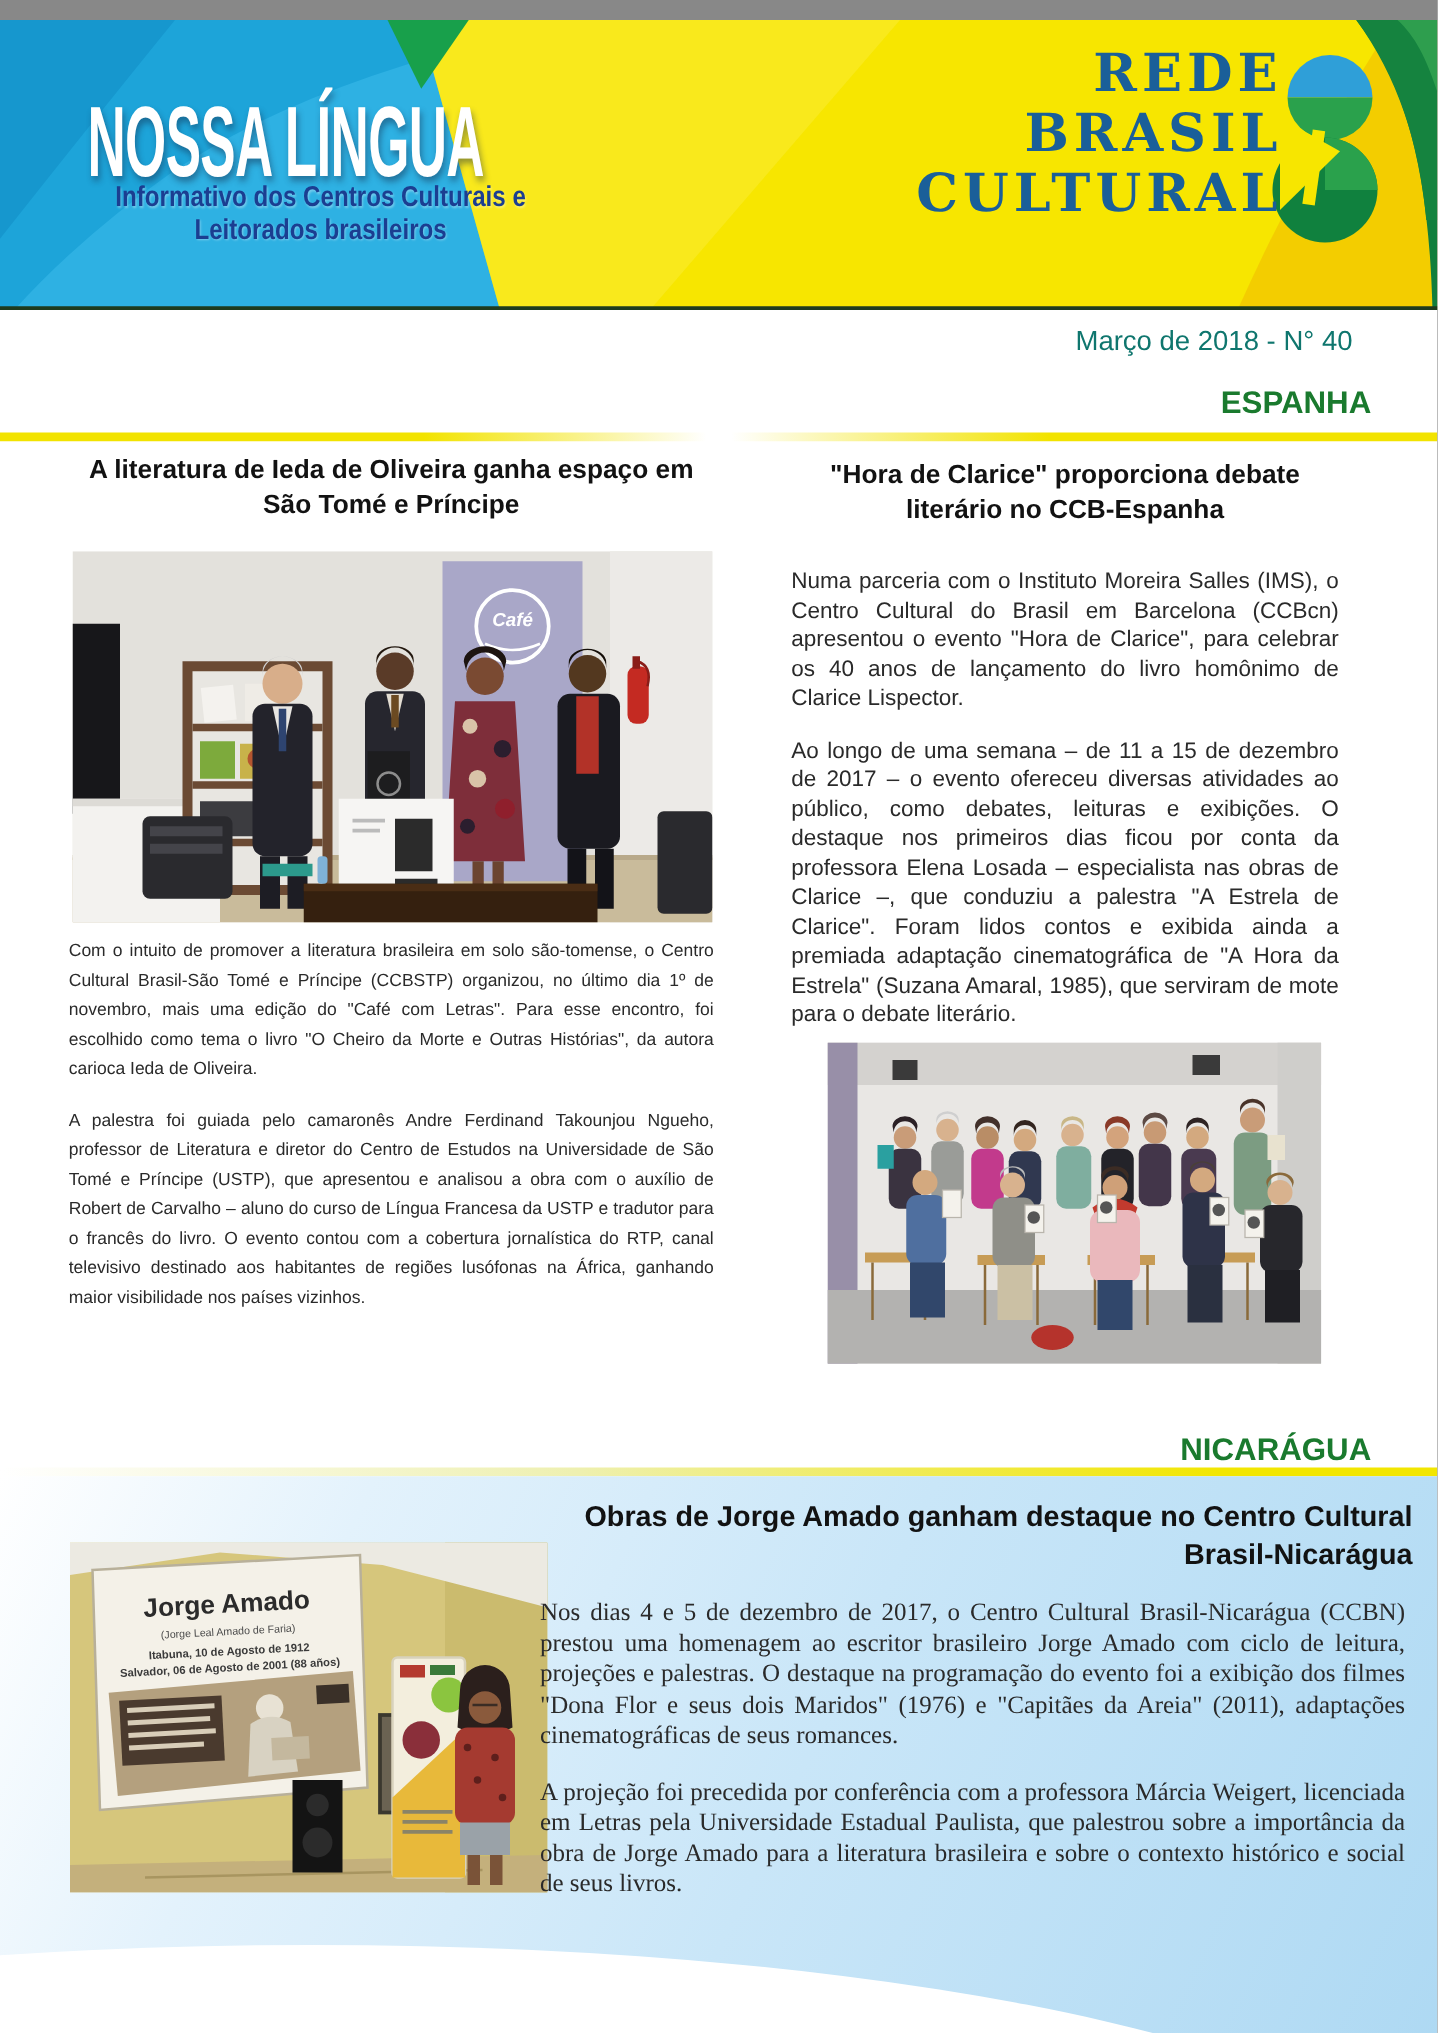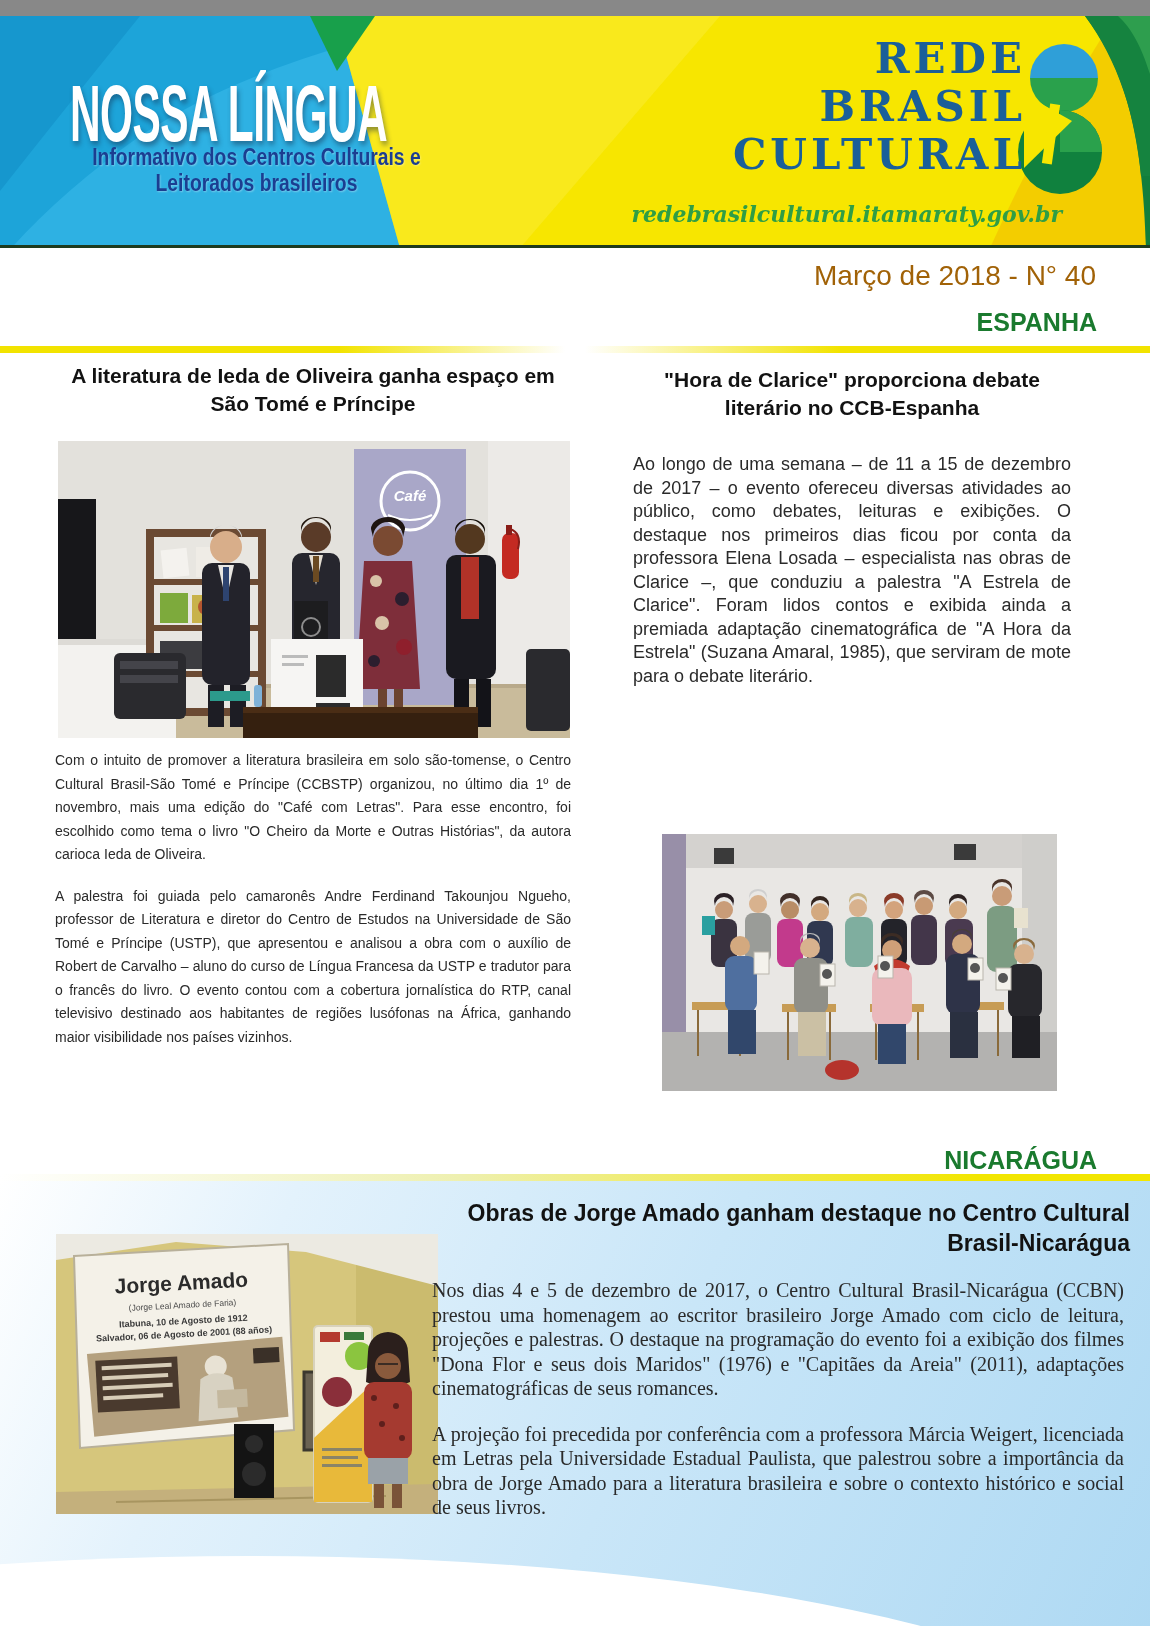--- a/index.html
+++ b/index.html
@@ -16,21 +16,21 @@
   #masthead-sub{position:absolute;left:83px;top:128px;width:413px;text-align:center;
       transform:scaleX(.84);transform-origin:left top;color:#1b3e91;font-weight:bold;
       font-size:23px;line-height:26px;text-shadow:1px 1px 2px rgba(255,255,255,.35);}
   .brand-line{position:absolute;right:124px;white-space:nowrap;color:#1a5f99;
       font-family:"DejaVu Serif",serif;font-weight:bold;font-size:42px;letter-spacing:4px;text-align:center;}
   #brand-1{top:18px;} #brand-2{top:66px;} #brand-3{top:114px;}
   #brand-url{position:absolute;right:88px;top:185px;color:#2f9e44;font-weight:bold;
       font-style:italic;font-size:22px;font-family:"DejaVu Serif",serif;white-space:nowrap;}
 
   
-  #issue-line{position:absolute;top:244px;right:54px;font-size:28px;color:#a16207;}
+  #issue-line{position:absolute;top:244px;right:68px;font-size:22px;color:#0f766e;}
   .region-label{position:absolute;font-size:25px;font-weight:bold;color:#1a7a2e;white-space:nowrap;}
   #region-saotome{left:25px;top:292px;}
   #region-espanha{right:53px;top:292px;}
   #region-nicaragua{right:53px;top:1130px;}
   .rule-bar{position:absolute;height:7px;}
   #bar-left{left:0;top:330px;width:565px;background:linear-gradient(to right,#f2e300 0%,#f2e300 60%,#ffffff 100%);}
   #bar-right{left:585px;top:330px;width:565px;background:linear-gradient(to right,#ffffff 0%,#f2e300 45%,#f2e300 100%);}
   #bar-nicaragua{left:0;top:1158px;width:1150px;background:linear-gradient(to right,#ffffff 0%,#eef0b0 40%,#f2e600 85%,#f2e600 100%);}
 
   
@@ -87,21 +87,20 @@
       <path d="M1118,0 L1150,0 L1150,58 C1141,30 1132,13 1118,0 Z" fill="#2e9e4e"></path>
     </svg>
     <div id="nossa-title">NOSSA LÍNGUA</div>
     <div id="masthead-sub">
       <div>Informativo dos Centros Culturais e</div>
       <div>Leitorados brasileiros</div>
     </div>
     <div id="brand-1" class="brand-line">REDE</div>
     <div id="brand-3" class="brand-line">CULTURAL</div>
     <div id="brand-2" class="brand-line">BRASIL</div>
-    <div id="brand-url">redebrasilcultural.itamaraty.gov.br</div>
     <div id="masthead-rule"></div>
   </div>
 
   <div id="issue-line">Março de 2018 - N° 40</div>
 
   <div id="region-espanha" class="region-label">ESPANHA</div>
   <div id="bar-left" class="rule-bar"></div>
   <div id="bar-right" class="rule-bar"></div>
 
   <h2 id="title-saotome" class="article-title">A literatura de Ieda de Oliveira ganha espaço em São Tomé e Príncipe</h2>
@@ -199,20 +198,21 @@
   </svg>
 
   <div id="col-saotome" class="body-col">
     <p>Com o intuito de promover a literatura brasileira em solo são-tomense, o Centro Cultural Brasil-São Tomé e Príncipe (CCBSTP) organizou, no último dia 1º de novembro, mais uma edição do "Café com Letras". Para esse encontro, foi escolhido como tema o livro "O Cheiro da Morte e Outras Histórias", da autora carioca Ieda de Oliveira.</p>
     <p>A palestra foi guiada pelo camaronês Andre Ferdinand Takounjou Ngueho, professor de Literatura e diretor do Centro de Estudos na Universidade de São Tomé e Príncipe (USTP), que apresentou e analisou a obra com o auxílio de Robert de Carvalho – aluno do curso de Língua Francesa da USTP e tradutor para o francês do livro. O evento contou com a cobertura jornalística do RTP, canal televisivo destinado aos habitantes de regiões lusófonas na África, ganhando maior visibilidade nos países vizinhos.</p>
   </div>
 
   <h2 id="title-espanha" class="article-title">"Hora de Clarice" proporciona debate literário no CCB-Espanha</h2>
 
   <div id="col-espanha" class="body-col">
+    <p>Numa parceria com o Instituto Moreira Salles (IMS), o Centro Cultural do Brasil em Barcelona (CCBcn) apresentou o evento "Hora de Clarice", para celebrar os 40 anos de lançamento do livro homônimo de Clarice Lispector.</p>
     <p>Ao longo de uma semana – de 11 a 15 de dezembro de 2017 – o evento ofereceu diversas atividades ao público, como debates, leituras e exibições. O destaque nos primeiros dias ficou por conta da professora Elena Losada – especialista nas obras de Clarice –, que conduziu a palestra "A Estrela de Clarice". Foram lidos contos e exibida ainda a premiada adaptação cinematográfica de "A Hora da Estrela" (Suzana Amaral, 1985), que serviram de mote para o debate literário.</p>
   </div>
 
   <svg id="photo-espanha" class="photo" viewBox="0 0 395 257">
     <rect width="395" height="257" fill="#e9e7e4"></rect>
     <rect width="395" height="34" fill="#d4d2cf"></rect>
     <rect x="0" width="24" height="257" fill="#988fa8"></rect>
     <rect x="360" width="35" height="257" fill="#cfcecb"></rect>
     <rect y="198" width="395" height="59" fill="#b3b2b0"></rect>
     <rect x="52" y="14" width="20" height="16" fill="#3a3a3a"></rect>

